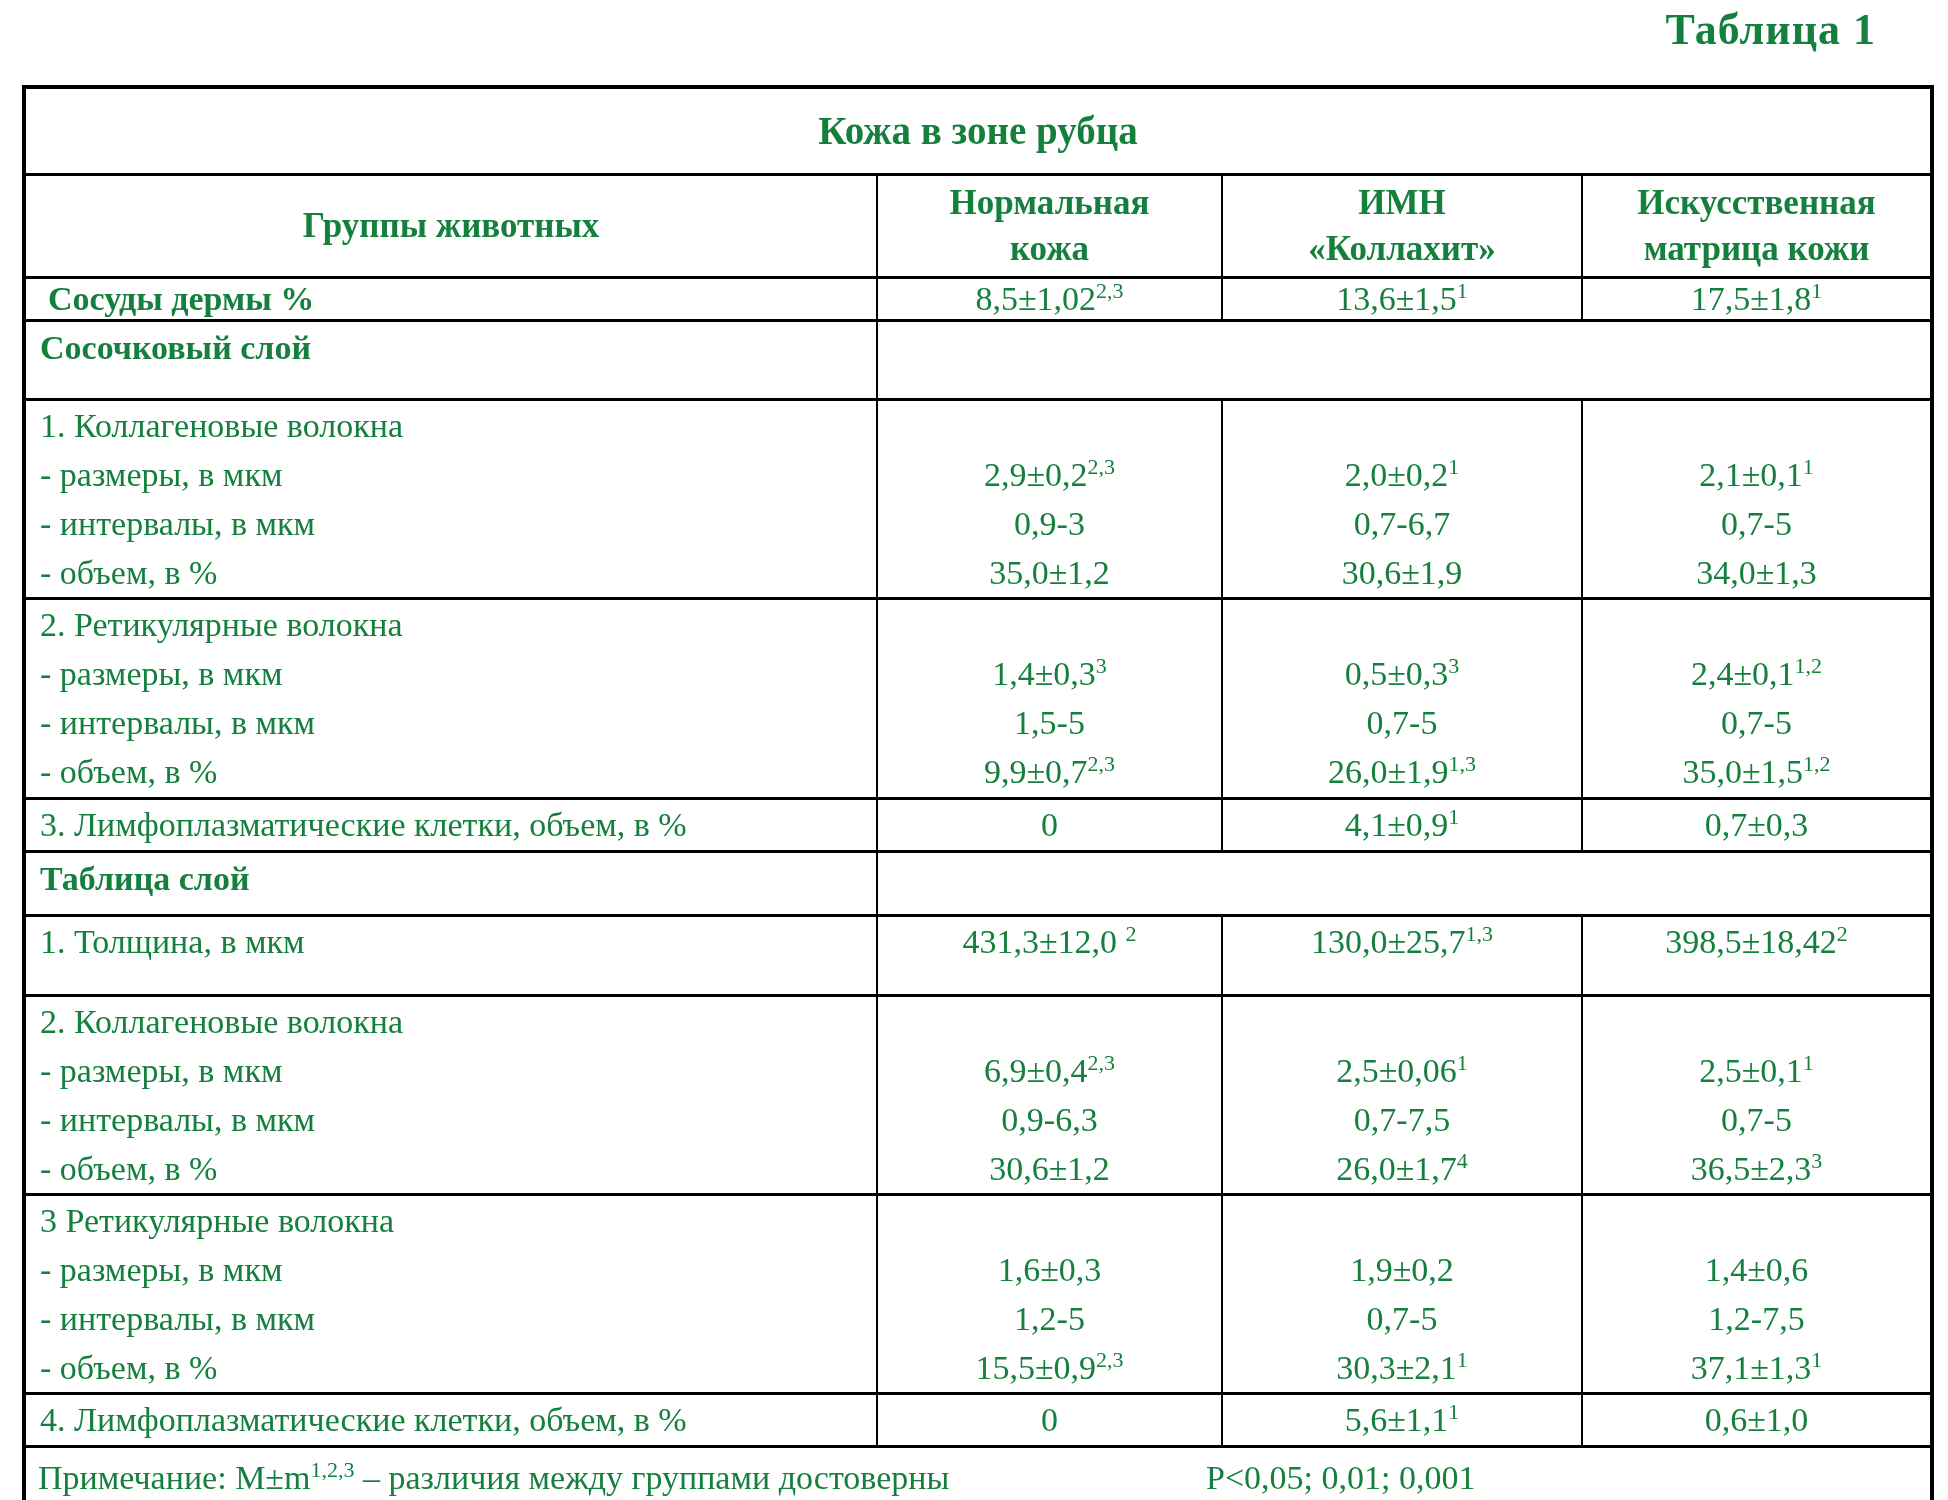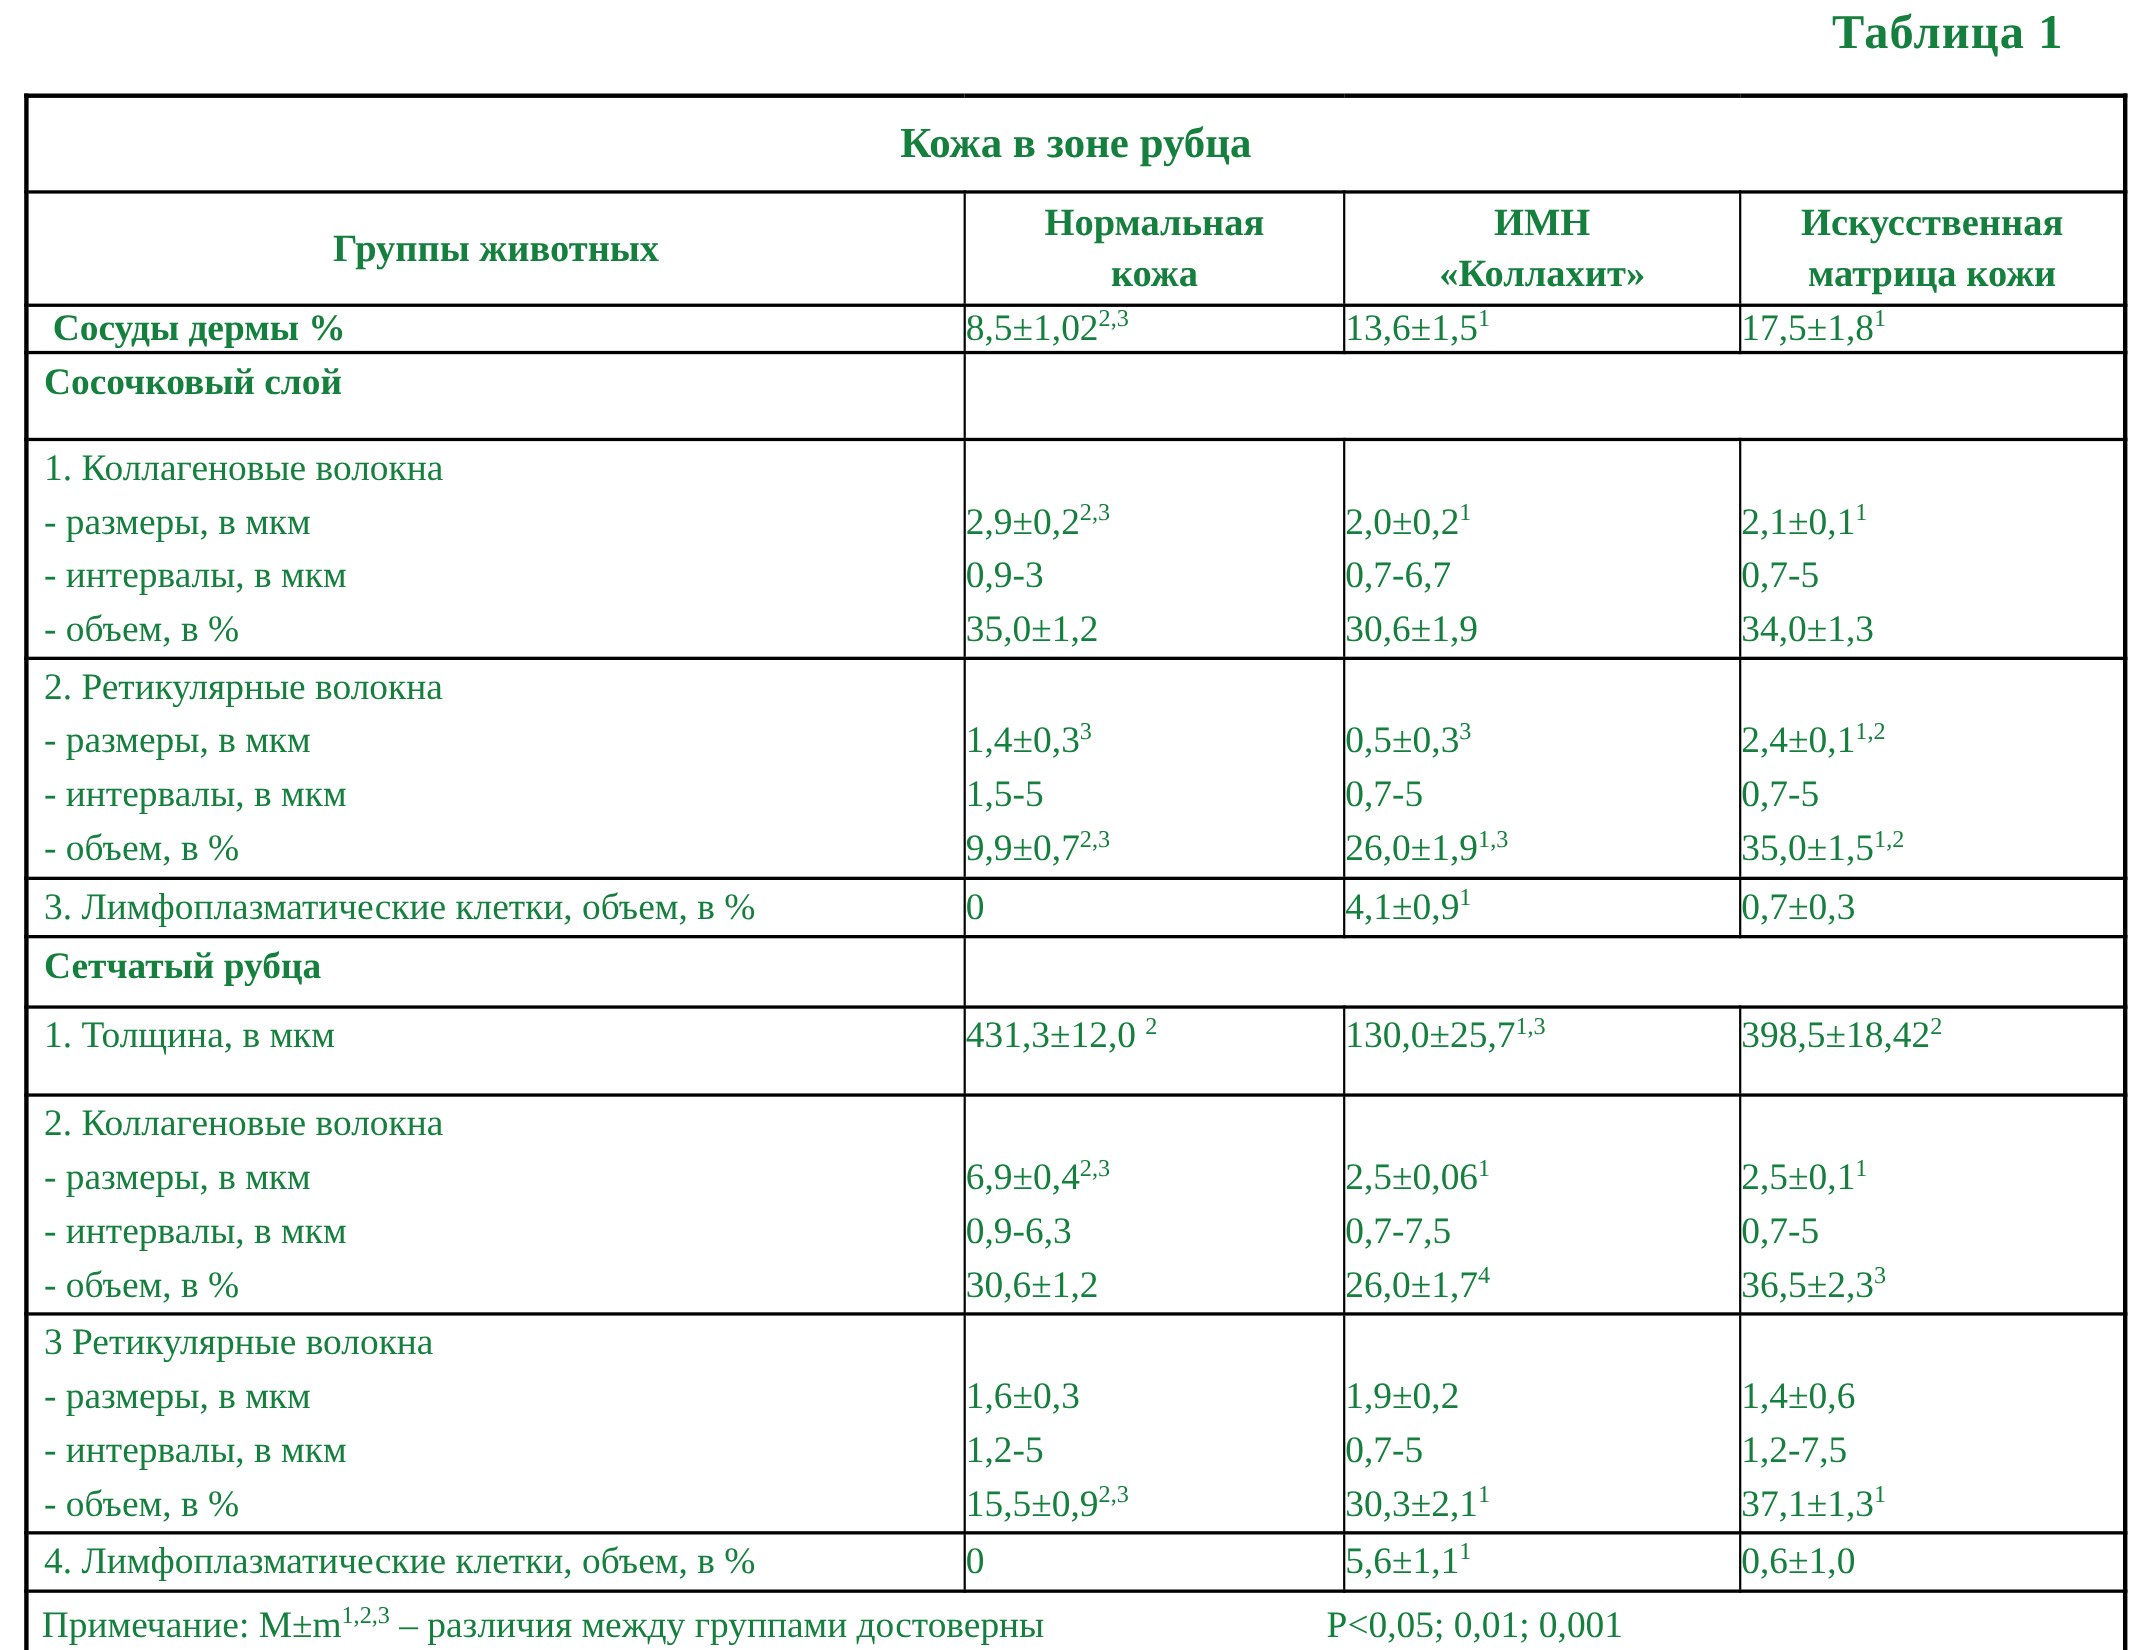--- a/index.html
+++ b/index.html
@@ -9,21 +9,21 @@
   table.main{position:absolute;left:22px;top:85px;width:1908px;border-collapse:collapse;
              table-layout:fixed;border:4px solid #000;}
   td{border:2px solid #000;padding:0;vertical-align:top;font-size:34px;overflow:hidden;}
   tr{border-top:3px solid #000;border-bottom:3px solid #000;}
   .span-head{ text-align:center;font-weight:bold;font-size:39px;vertical-align:middle;}
   .colhead{text-align:center;font-weight:bold;font-size:35px;vertical-align:middle;
            white-space:pre-line;line-height:46px;}
   .label{padding-left:14px;}
   .bold{font-weight:bold;}
   .vmid{vertical-align:middle;}
-  .center{text-align:left;}
+  .center{text-align:center;}
   .ln{height:49px;line-height:49px;}
   .lbl-ln{height:49px;line-height:49px;padding-left:14px;}
   sup{font-size:22px;line-height:0;vertical-align:super;}
   .note-cell{vertical-align:middle;position:relative;font-size:34px;}
   .note-prefix{padding-left:12px;}
   .note-p{position:absolute;left:1180px;top:50%;transform:translateY(-50%);}
   .indent2{padding-left:22px;}
 </style>
 </head>
 <body>
@@ -122,21 +122,21 @@
     </tr>
 
     <tr style="height:53px">
       <td class="label vmid" style="line-height:44px">3. Лимфоплазматические клетки, объем, в %</td>
       <td class="center vmid" style="line-height:44px">0</td>
       <td class="center vmid" style="line-height:44px">4,1±0,9<sup>1</sup></td>
       <td class="center vmid" style="line-height:44px">0,7±0,3</td>
     </tr>
 
     <tr style="height:64px">
-      <td class="label bold" style="line-height:52px">Сетчатый рубца</td>
+      <td class="label bold" style="line-height:52px">Таблица слой</td>
       <td colspan="3"></td>
     </tr>
 
     <tr style="height:80px">
       <td class="label" style="line-height:50px">1. Толщина, в мкм</td>
       <td class="center" style="line-height:50px">431,3±12,0 <sup>2</sup></td>
       <td class="center" style="line-height:50px">130,0±25,7<sup>1,3</sup></td>
       <td class="center" style="line-height:50px">398,5±18,42<sup>2</sup></td>
     </tr>
 

